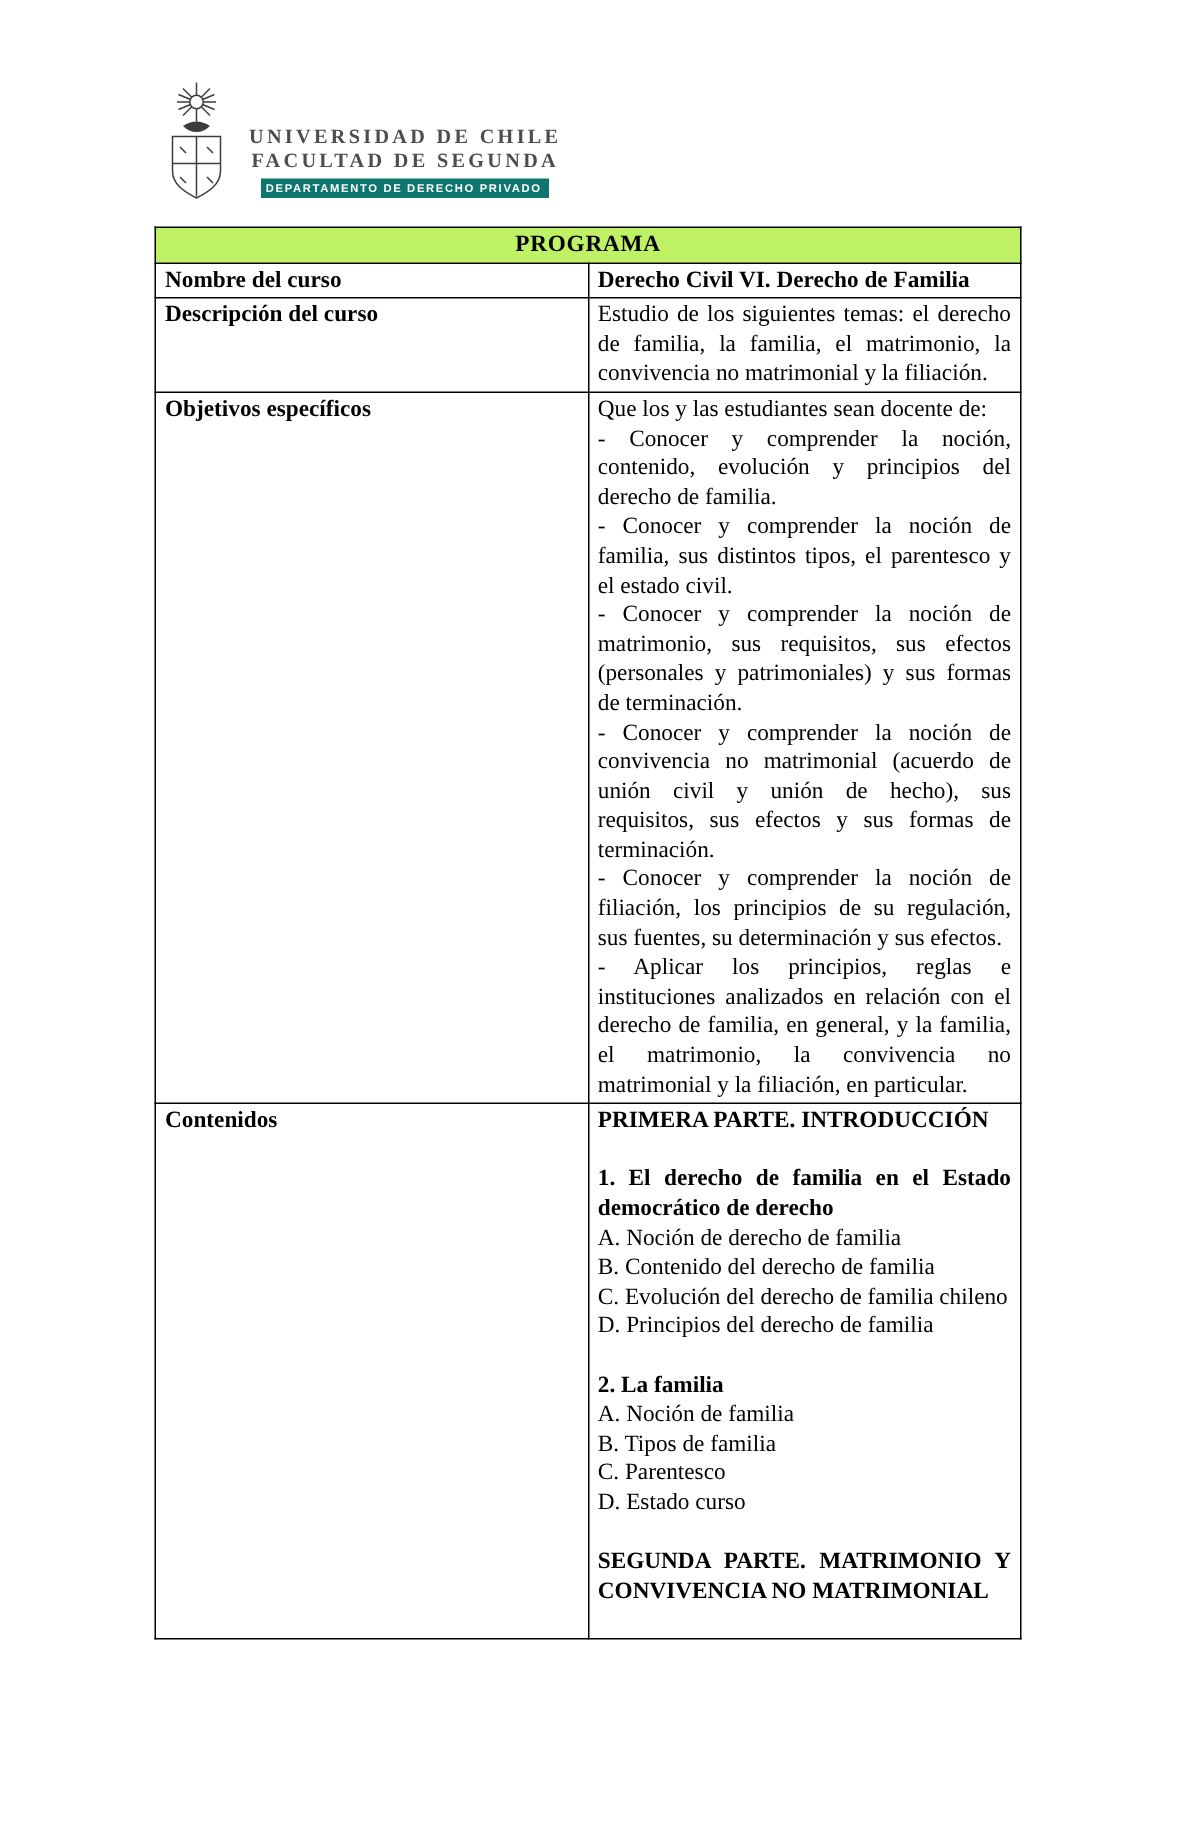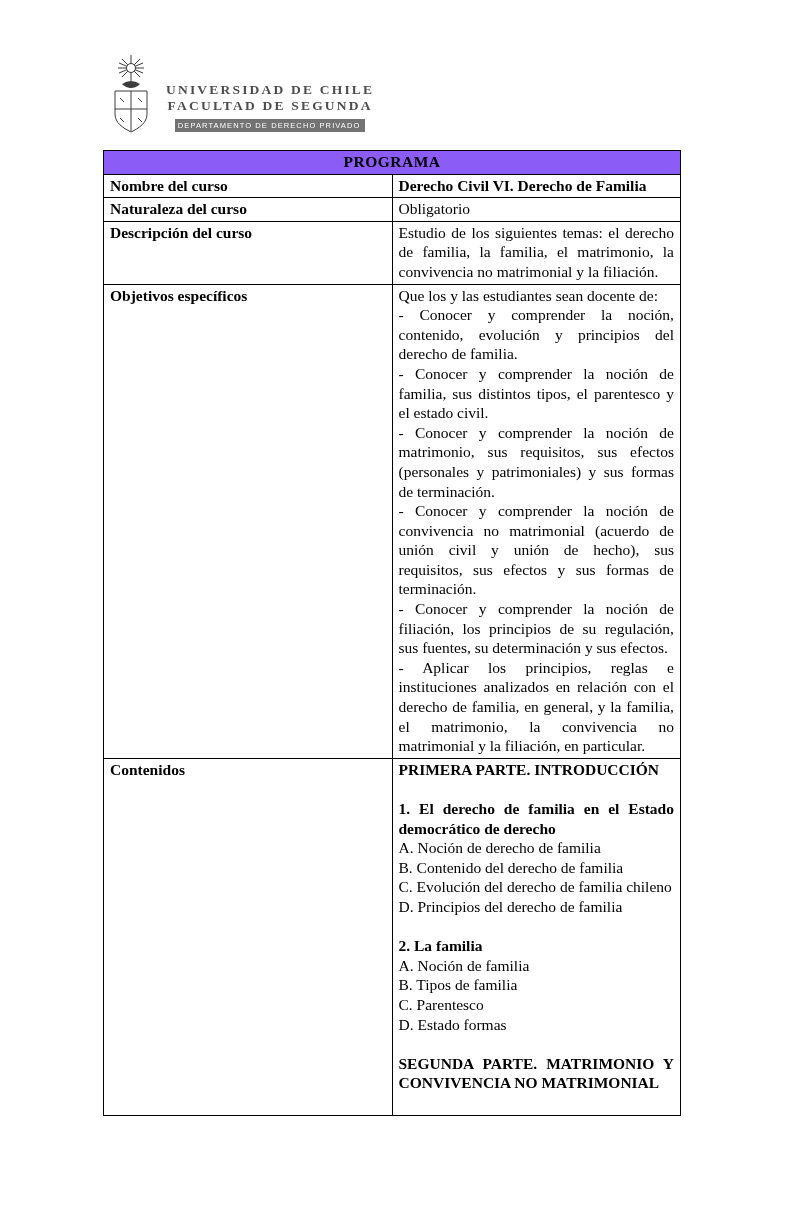--- a/index.html
+++ b/index.html
@@ -24,47 +24,47 @@
   .uni-line, .fac-line {
     font-family: "Liberation Serif", serif;
     font-size: 13.5px;
     letter-spacing: 2.2px;
     color: #4d4d4d;
     font-weight: 600;
     line-height: 16px;
   }
   .dep-line {
     display: inline-block;
-    background: #737373;
+    background: #0f766e;
     color: #ffffff;
     font-family: "Liberation Sans", sans-serif;
     font-size: 7.5px;
     letter-spacing: 1.1px;
     padding: 2px 5px 2px 3px;
     margin-top: 3px;
-    font-weight: normal;
+    font-weight: bold;
   }
 
   
   table.program-table {
     border-collapse: collapse;
     width: 578px;
     margin-left: 103px;
     table-layout: fixed;
   }
   table.program-table th,
   table.program-table td {
     border: 1px solid #000;
     vertical-align: top;
     font-size: 15.5px;
     line-height: 19.6px;
     padding: 1px 6px 2px 6px;
   }
   th.title-cell {
-    background: #8b5cf6;
+    background: #bef264;
     text-align: center;
     font-weight: bold;
     letter-spacing: 0.5px;
     padding: 1px 6px;
     margin-top: 44px;
   }
   td.label-cell {
     width: 172px;
     font-weight: bold;
     text-align: justify;
@@ -116,26 +116,20 @@
       </tr>
     </thead>
     <tbody>
         <tr>
           <td class="label-cell">Nombre del curso</td>
           <td class="value-cell">
             <div class="line bold">Derecho Civil VI. Derecho de Familia</div>
           </td>
         </tr>
         <tr>
-          <td class="label-cell">Naturaleza del curso</td>
-          <td class="value-cell">
-            <div class="line">Obligatorio</div>
-          </td>
-        </tr>
-        <tr>
           <td class="label-cell">Descripción del curso</td>
           <td class="value-cell">
             <div class="line justify">Estudio de los siguientes temas: el derecho de familia, la familia,  el matrimonio, la convivencia no matrimonial y la filiación.</div>
           </td>
         </tr>
         <tr>
           <td class="label-cell">Objetivos específicos</td>
           <td class="value-cell">
             <div class="line">Que los y las estudiantes sean docente de:</div>
             <div class="line justify">- Conocer y comprender la noción, contenido, evolución y principios del derecho de familia.</div>
@@ -154,21 +148,21 @@
             <div class="line bold justify">1. El derecho de familia en el Estado democrático de derecho</div>
             <div class="line">A. Noción de derecho de familia</div>
             <div class="line">B. Contenido del derecho de familia</div>
             <div class="line">C. Evolución del derecho de familia chileno</div>
             <div class="line">D. Principios del derecho de familia</div>
             <div class="line blank">&nbsp;</div>
             <div class="line bold">2. La familia</div>
             <div class="line">A. Noción de familia</div>
             <div class="line">B. Tipos de familia</div>
             <div class="line">C. Parentesco</div>
-            <div class="line">D. Estado formas</div>
+            <div class="line">D. Estado curso</div>
             <div class="line blank">&nbsp;</div>
             <div class="line bold justify">SEGUNDA PARTE. MATRIMONIO Y CONVIVENCIA NO MATRIMONIAL</div>
             <div class="line blank">&nbsp;</div>
           </td>
         </tr>
       </tbody>
   </table>
 
 </div>
 

